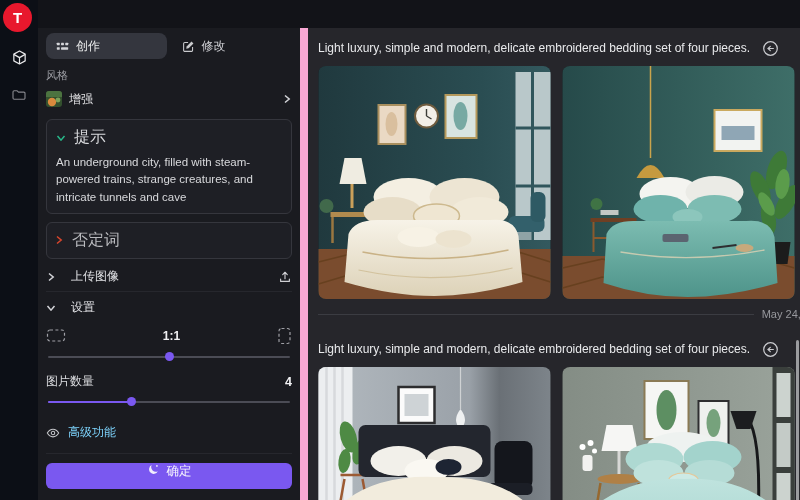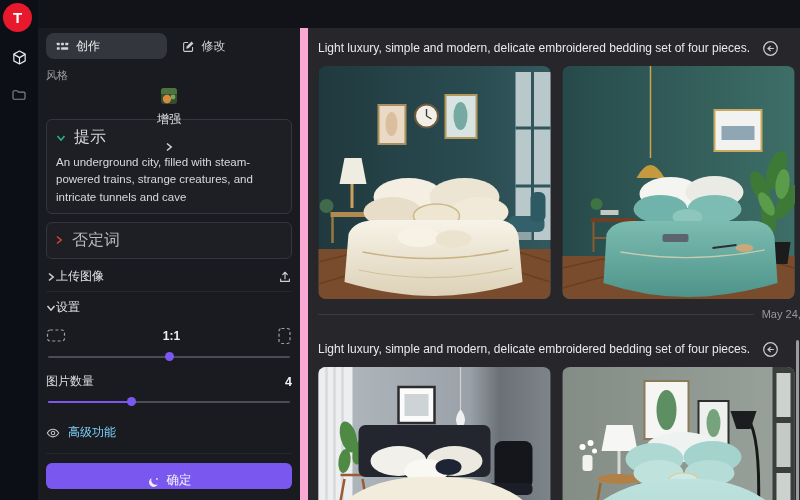--- a/index.html
+++ b/index.html
@@ -14,44 +14,44 @@
   
   .header{position:absolute;left:38px;top:0;width:762px;height:28px;background:#121318;}
   
   .panel{position:absolute;left:38px;top:28px;width:262px;height:472px;background:#1a1b20;
          box-sizing:border-box;padding:5px 8px;color:#e6e6e9;}
   .tabs{display:flex;gap:5px;}
   .tab{flex:1;height:26px;border-radius:8px;display:flex;align-items:center;gap:7px;
        padding-left:10px;font-size:12px;color:#cfd0d4;background:transparent;box-sizing:border-box;}
   .tab.active{background:#34363e;color:#eceded;}
   .section-label{margin-top:9px;font-size:11px;color:#9d9ea4;}
-  .style-row{margin-top:5px;height:22px;display:flex;align-items:center;gap:7px;flex-direction:column;}
+  .style-row{margin-top:5px;height:22px;display:flex;align-items:center;gap:7px;}
   .style-thumb{width:16px;height:16px;border-radius:3px;overflow:hidden;flex:0 0 16px;}
   .style-name{font-size:12px;color:#e8e8ea;}
   .spacer{flex:1;}
   .box{margin-top:9px;border:1px solid #35363d;border-radius:6px;background:#1e1f25;
        padding:7px 9px;box-sizing:border-box;}
   .box-head{display:flex;align-items:center;gap:8px;font-size:16px;color:#d8d9dc;}
   .prompt-text{margin-top:6px;font-size:11.5px;line-height:1.5;color:#d8d9dc;}
   .neg-head{color:#b9babe;}
-  .row-line{display:flex;align-items:center;gap:0;height:28px;font-size:12px;color:#e2e3e6;}
+  .row-line{display:flex;align-items:center;gap:15px;height:28px;font-size:12px;color:#e2e3e6;}
   .upload-row{margin-top:4px;border-bottom:1px solid #26272d;}
   .settings-row{margin-top:2px;}
   .ratio-row{margin-top:4px;display:flex;align-items:center;height:20px;}
   .ratio-value{flex:1;text-align:center;font-size:12px;font-weight:bold;color:#f0f0f2;}
   .slider{position:relative;height:12px;margin-top:5px;}
   .slider .track{position:absolute;left:2px;right:2px;top:5px;height:2px;background:#4b4c55;border-radius:1px;}
   .slider .fill{position:absolute;left:2px;top:5px;height:2px;background:#7a58f0;border-radius:1px;}
   .slider .thumb{position:absolute;top:1.5px;width:9px;height:9px;border-radius:50%;background:#7a58f0;}
   .count-row{margin-top:10px;display:flex;align-items:center;height:18px;font-size:12px;color:#dcdde0;}
   .count-value{font-weight:bold;font-size:12.5px;color:#f2f2f4;}
   .adv-row{margin-top:14px;display:flex;align-items:center;gap:8px;height:22px;font-size:12px;color:#7dd3fc;}
   .divider{margin-top:9px;border-top:1px solid #26272d;}
   .confirm-btn{margin-top:9px;height:26px;border-radius:6px;background:#7a58f0;display:flex;
-               align-items:flex-end;justify-content:center;gap:7px;font-size:12.5px;color:#f4f2fd;}
+               align-items:flex-start;justify-content:center;gap:7px;font-size:12.5px;color:#f4f2fd;}
   
   .gallery{position:absolute;left:300px;top:28px;width:500px;height:472px;background:#26262b;
            border-left:8px solid #f9a8d4;box-sizing:border-box;overflow:hidden;color:#e9eaec;}
   .group-head{margin:9px 10px 0 10px;height:22px;display:flex;align-items:center;gap:12px;}
   .group-prompt{font-size:12px;color:#e9eaec;white-space:nowrap;}
   .img-row{display:flex;gap:11px;margin:7px 10px 0 10px;}
   .img-card{width:233px;height:233px;border-radius:8px;overflow:hidden;background:#1c1d21;flex:0 0 233px;}
   .img-card svg{display:block;}
   .date-row{display:flex;align-items:center;margin:8px 0 0 10px;height:14px;}
   .date-row .line{flex:1;height:1px;background:#3b3c42;}

